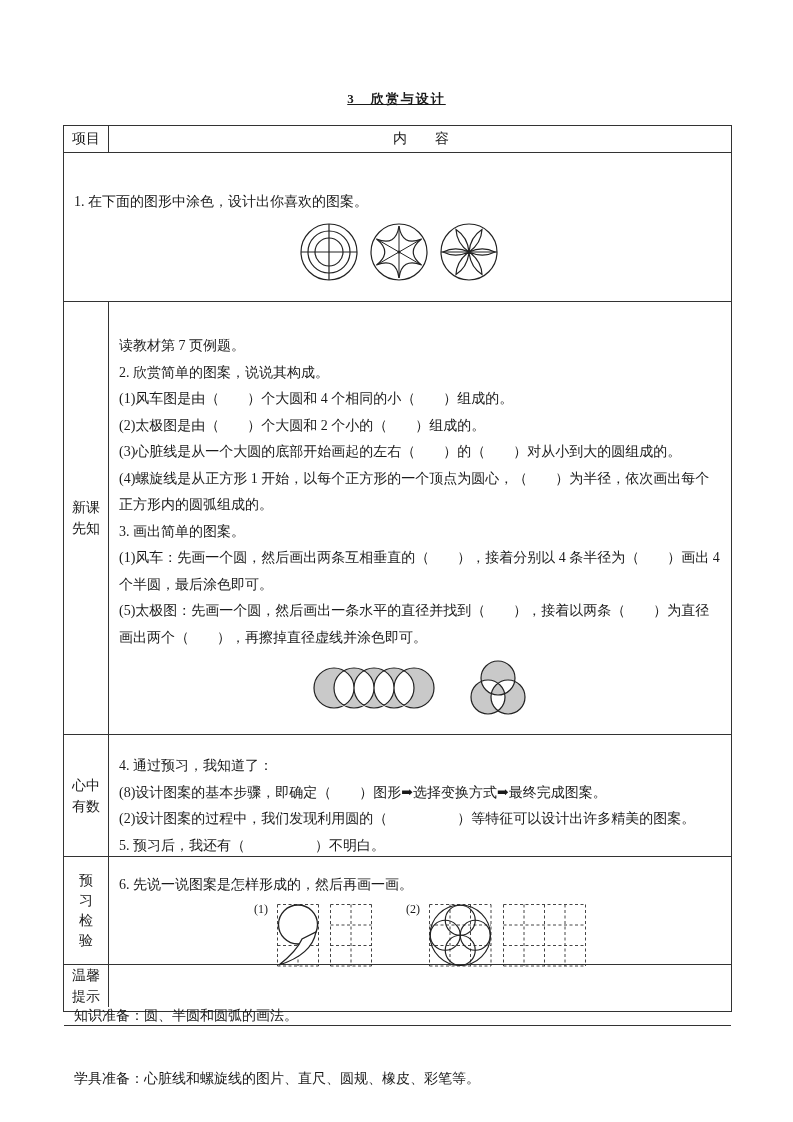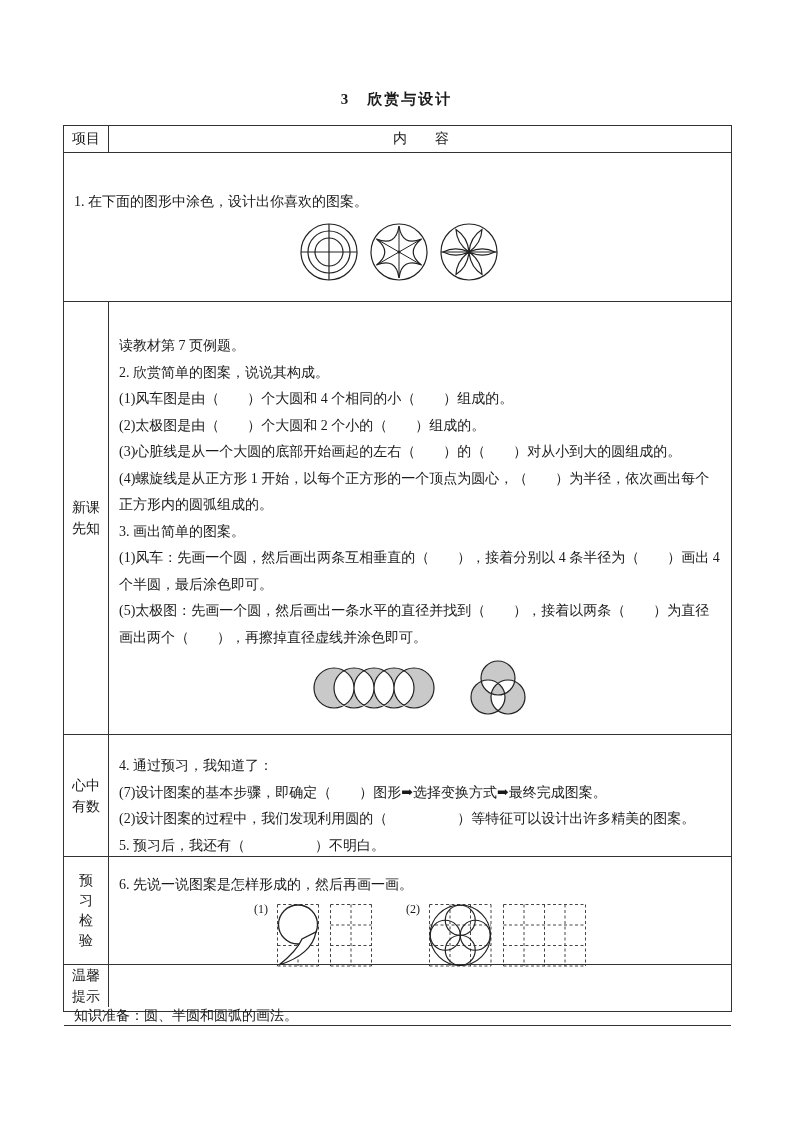--- a/index.html
+++ b/index.html
@@ -1,19 +1,19 @@
 <!DOCTYPE html>
 <html><head>
 <meta charset="utf-8">
 <style>
   html,body{margin:0;padding:0;}
   body{background:#fff;}
   .page{position:relative;width:793px;height:1122px;background:#ffffff;
         font-family:"Liberation Serif","DejaVu Serif",serif;color:#1a1a1a;}
-  .title{padding-top:90px;text-align:center;font-size:15px;font-weight:bold;letter-spacing:2px;}
+  .title{padding-top:90px;text-align:center;font-size:13px;font-weight:bold;letter-spacing:2px;text-decoration:underline;}
   .sheet{position:absolute;left:63px;top:125px;width:669px;border:1px solid #333;box-sizing:border-box;}
   .trow{display:flex;border-top:1px solid #333;box-sizing:border-box;}
   .trow:first-child{border-top:none;}
   .lcell{width:45px;min-width:45px;border-right:1px solid #333;box-sizing:border-box;
          display:flex;flex-direction:column;align-items:center;justify-content:center;
          font-size:14px;line-height:21px;}
   .lcell.vert{line-height:20px;}
   .ccell{flex:1;box-sizing:border-box;padding:0 8px 0 10px;font-size:14px;line-height:26.5px;}
   .hrow{height:26px;}
   .hrow .lcell,.hrow .ccell{display:flex;align-items:center;justify-content:center;line-height:24px;}
@@ -122,21 +122,21 @@
       </div>
     </div>
 
     <div class="trow r3">
       <div class="lcell">
         <span>心中</span>
         <span>有数</span>
       </div>
       <div class="ccell">
         <div>4. 通过预习，我知道了：</div>
-        <div>(7)设计图案的基本步骤，即确定（　　）图形➡选择变换方式➡最终完成图案。</div>
+        <div>(8)设计图案的基本步骤，即确定（　　）图形➡选择变换方式➡最终完成图案。</div>
         <div>(2)设计图案的过程中，我们发现利用圆的（　　　　　）等特征可以设计出许多精美的图案。</div>
         <div>5. 预习后，我还有（　　　　　）不明白。</div>
       </div>
     </div>
 
     <div class="trow r4">
       <div class="lcell vert">
         <span>预</span>
         <span>习</span>
         <span>检</span>
@@ -213,17 +213,18 @@
       </div>
     </div>
 
     <div class="trow r5">
       <div class="lcell">
         <span>温馨</span>
         <span>提示</span>
       </div>
       <div class="ccell">
         <div class="subline">知识准备：圆、半圆和圆弧的画法。</div>
+        <div class="subline">学具准备：心脏线和螺旋线的图片、直尺、圆规、橡皮、彩笔等。</div>
       </div>
     </div>
 
   </div>
 </div>
 
 </body></html>

